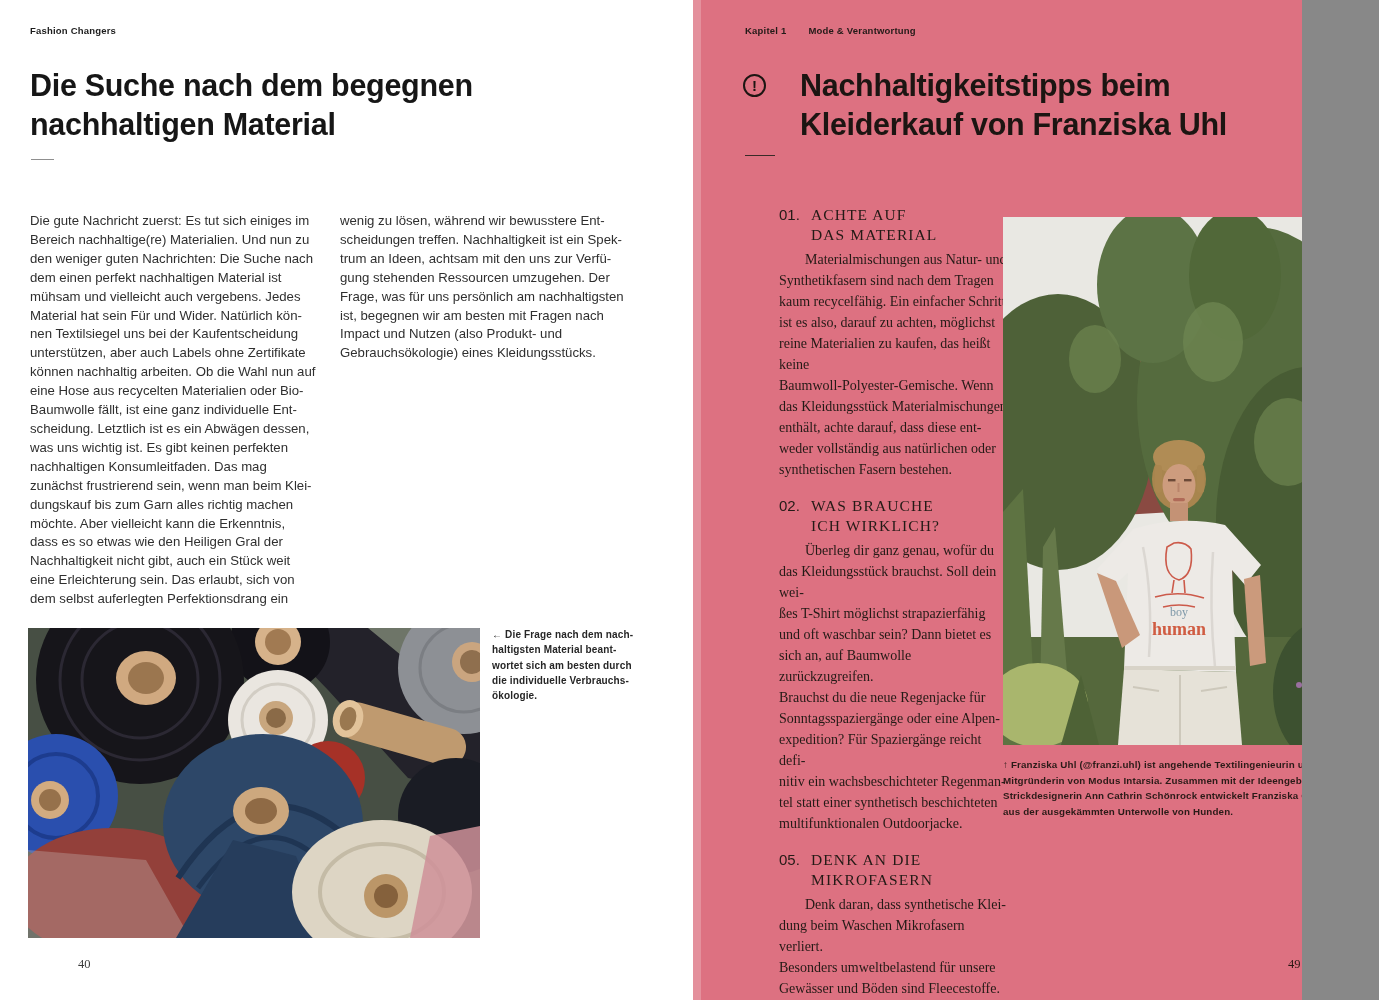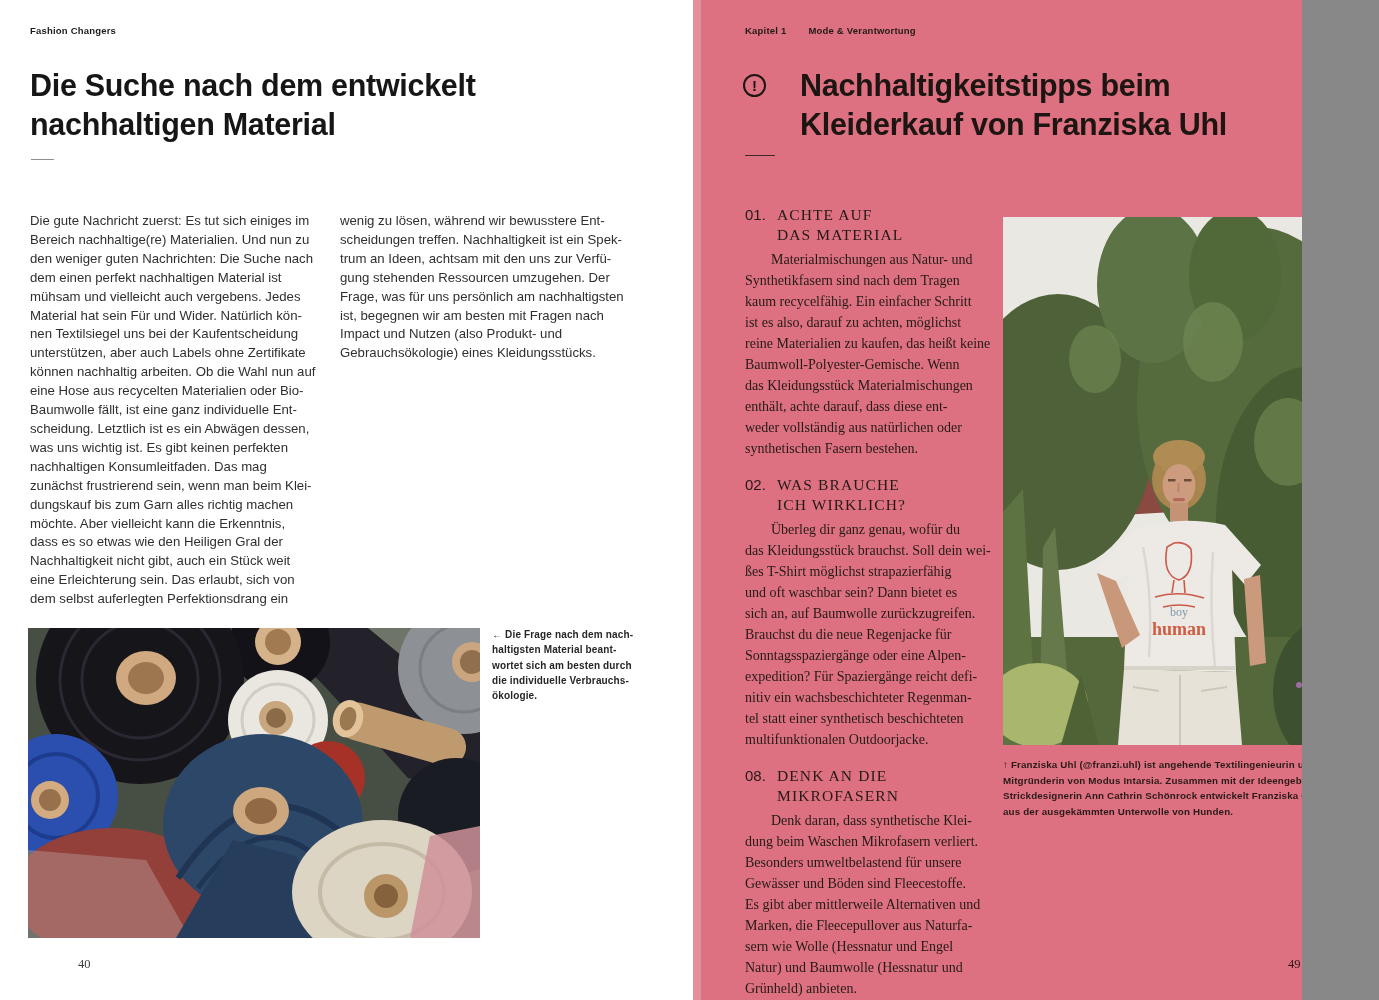--- a/index.html
+++ b/index.html
@@ -40,42 +40,42 @@
   .caption-left { position:absolute; left:492px; top:627px; width:178px; font-size:10px;
                   line-height:15.3px; font-weight:bold; letter-spacing:.15px; color:#262626;
                   white-space:pre-line; }
 
   .pagenum { position:absolute; top:957px; font-family:"Liberation Serif", serif;
              font-size:12.5px; color:#3a3a3a;text-align:center; }
   .page-left .pagenum { left:78px; }
   .page-right .pagenum { left:595px; color:#2a1713; }
 
   .tips { position:absolute; left:52px; top:205px; width:262px; color:#241a16; }
-  .tip { margin-bottom:16px; }
+  .tip { margin-bottom:16px;margin-left:34px; }
   .tip-head { display:flex; align-items:flex-start; }
   .tip-num { flex:0 0 32px; font-size:15px; color:#241a16; padding-top:1px; }
   .tip-title { font-family:"Liberation Serif", serif; font-size:15.5px; line-height:19.5px;
                letter-spacing:1.1px; white-space:pre-line; 
                text-underline-offset:3px; text-decoration-thickness:1.2px; }
   .tip-body { font-family:"Liberation Serif", serif; font-size:14px; line-height:21px;
               margin-top:5px; text-indent:26px; white-space:pre-line; }
 
   .portrait-photo { position:absolute; left:310px; top:217px; width:349px; height:528px; overflow:hidden; }
   .caption-right { position:absolute; left:310px; top:757px; width:356px; font-size:9.8px;
                    line-height:15.5px; font-weight:bold; letter-spacing:.15px; color:#2b1b18;
                    white-space:pre-line; }
 </style>
 </head>
 <body>
 
 <div class="spread">
 
   <section class="page page-left">
     <div class="runhead">Fashion Changers</div>
-    <h1 class="big-title">Die Suche nach dem entwickelt
+    <h1 class="big-title">Die Suche nach dem begegnen
 nachhaltigen Material</h1>
     <div class="rule"></div>
     <div class="bodycol col1">Die gute Nachricht zuerst: Es tut sich einiges im
 Bereich nachhaltige(re) Materialien. Und nun zu
 den weniger guten Nachrichten: Die Suche nach
 dem einen perfekt nachhaltigen Material ist
 mühsam und vielleicht auch vergebens. Jedes
 Material hat sein Für und Wider. Natürlich kön-
 nen Textilsiegel uns bei der Kaufentscheidung
 unterstützen, aber auch Labels ohne Zertifikate
@@ -202,21 +202,21 @@
 sich an, auf Baumwolle zurückzugreifen.
 Brauchst du die neue Regenjacke für
 Sonntagsspaziergänge oder eine Alpen-
 expedition? Für Spaziergänge reicht defi-
 nitiv ein wachsbeschichteter Regenman-
 tel statt einer synthetisch beschichteten
 multifunktionalen Outdoorjacke.</div>
       </div>
       <div class="tip">
         <div class="tip-head">
-          <span class="tip-num">08.</span>
+          <span class="tip-num">05.</span>
           <span class="tip-title">DENK AN DIE
 MIKROFASERN</span>
         </div>
         <div class="tip-body">Denk daran, dass synthetische Klei-
 dung beim Waschen Mikrofasern verliert.
 Besonders umweltbelastend für unsere
 Gewässer und Böden sind Fleecestoffe.
 Es gibt aber mittlerweile Alternativen und
 Marken, die Fleecepullover aus Naturfa-
 sern wie Wolle (Hessnatur und Engel

